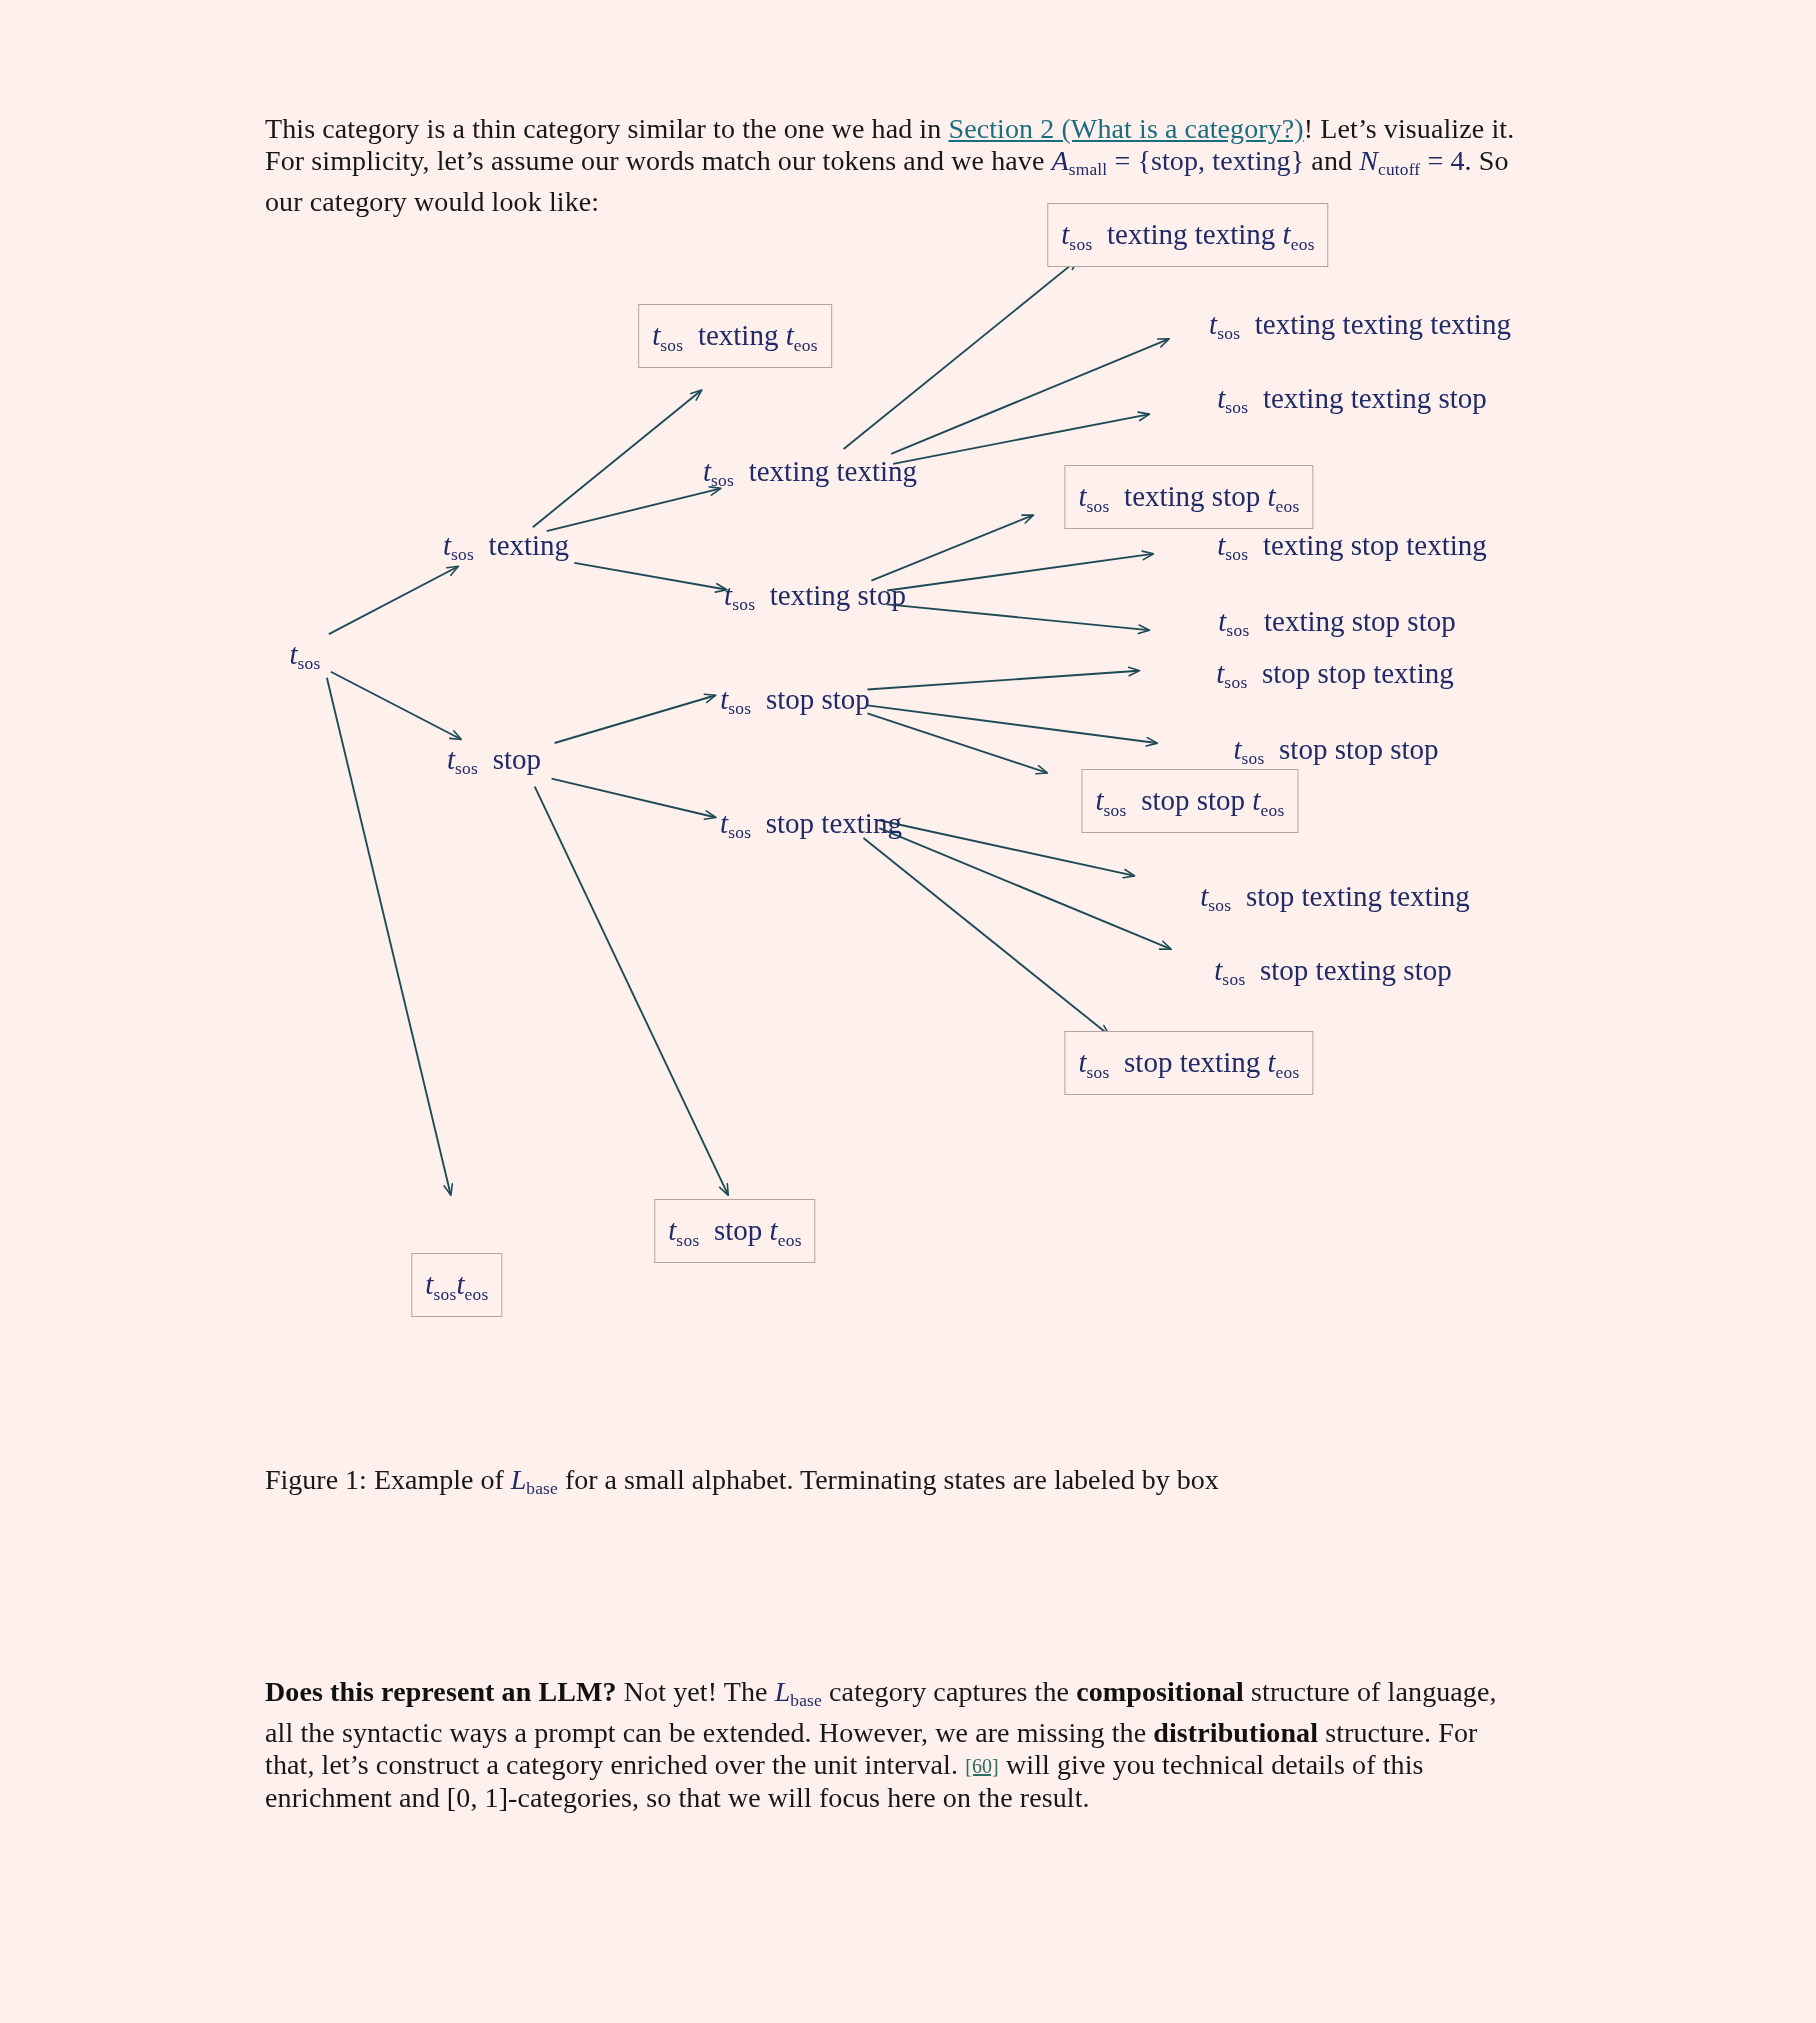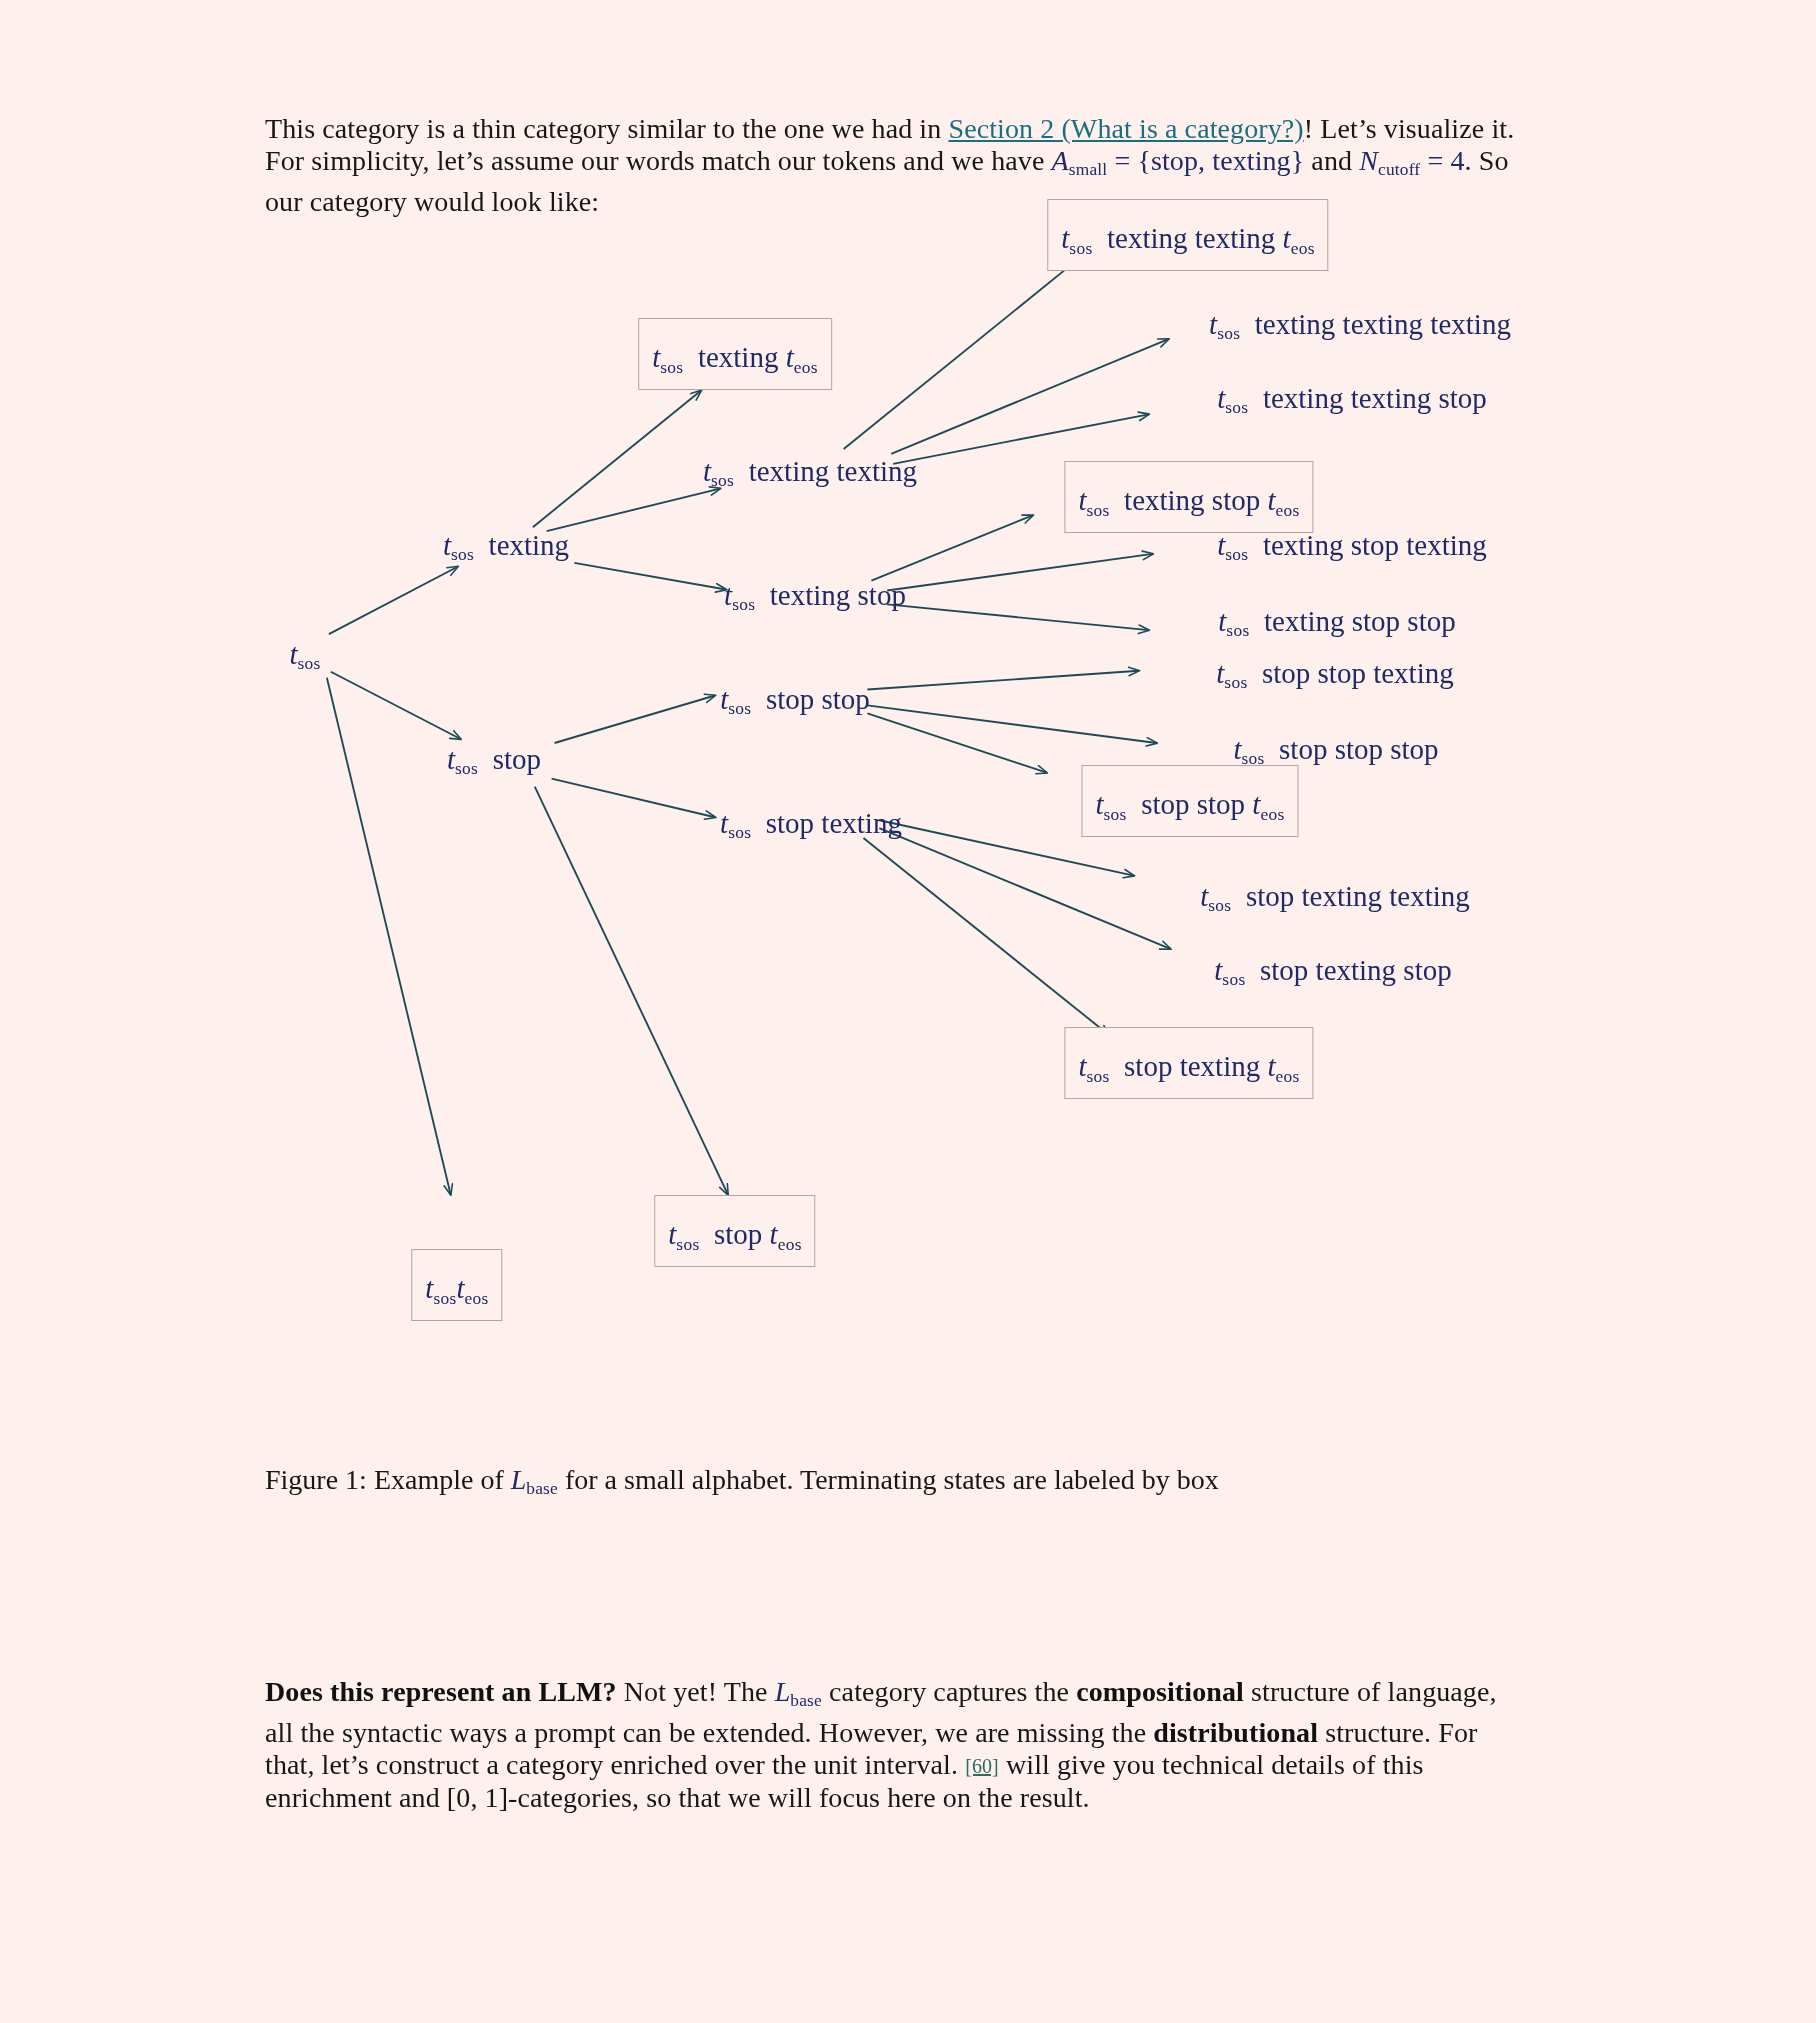--- a/index.html
+++ b/index.html
@@ -92,21 +92,21 @@
     white-space: nowrap;
     font-family: "Liberation Serif", "DejaVu Serif", serif;
     font-size: 29px;
     color: #1f2a66;
     line-height: 1;
     padding: 2px 4px;
   }
   .node.boxed {
     border: 1.5px solid #b6a3a0;
     background: #fdf0ed;
-    padding: 24px 13px 13px 13px;
+    padding: 16px 13px 13px 13px;
   }
   .node .t {
     font-style: italic;
   }
   .node .t sub {
     font-size: 0.60em;
     font-style: normal;
     vertical-align: -0.32em;
     letter-spacing: 0.3px;
   }
@@ -152,21 +152,21 @@
           <line x1="872" y1="596" x2="1120" y2="795" marker-end="url(#ah)"></line>
         </g>
     </svg>
     <div id="nodes">
         <div class="node" style="left: 305px; top: 408px;"><span class="t">t<sub>sos</sub></span></div>
         <div class="node" style="left: 506px; top: 299px;"><span class="t">t<sub>sos</sub></span><span class="w">&nbsp;&nbsp;texting</span></div>
         <div class="node" style="left: 494px; top: 513px; text-align: right;"><span class="t">t<sub>sos</sub></span><span class="w">&nbsp;&nbsp;stop</span></div>
         <div class="node boxed" style="left: 457px; top: 1037px; text-align: center;"><span class="t">t<sub>sos</sub></span><span class="t">t<sub>eos</sub></span></div>
         <div class="node" style="left: 810px; top: 225px;"><span class="t">t<sub>sos</sub></span><span class="w">&nbsp;&nbsp;texting texting</span></div>
         <div class="node" style="left: 815px; top: 349px;"><span class="t">t<sub>sos</sub></span><span class="w">&nbsp;&nbsp;texting stop</span></div>
-        <div class="node boxed" style="left: 735px; top: 106px;"><span class="t">t<sub>sos</sub></span><span class="w">&nbsp;&nbsp;texting</span>&nbsp;<span class="t">t<sub>eos</sub></span></div>
+        <div class="node boxed" style="left: 735px; top: 88px;"><span class="t">t<sub>sos</sub></span><span class="w">&nbsp;&nbsp;texting</span>&nbsp;<span class="t">t<sub>eos</sub></span></div>
         <div class="node" style="left: 795px; top: 453px;"><span class="t">t<sub>sos</sub></span><span class="w">&nbsp;&nbsp;stop stop</span></div>
         <div class="node" style="left: 811px; top: 577px;"><span class="t">t<sub>sos</sub></span><span class="w">&nbsp;&nbsp;stop texting</span></div>
         <div class="node boxed" style="left: 735px; top: 983px;"><span class="t">t<sub>sos</sub></span><span class="w">&nbsp;&nbsp;stop</span>&nbsp;<span class="t">t<sub>eos</sub></span></div>
         <div class="node boxed" style="left: 1188px; top: -13px;"><span class="t">t<sub>sos</sub></span><span class="w">&nbsp;&nbsp;texting texting</span>&nbsp;<span class="t">t<sub>eos</sub></span></div>
         <div class="node" style="left: 1360px; top: 78px;"><span class="t">t<sub>sos</sub></span><span class="w">&nbsp;&nbsp;texting texting texting</span></div>
         <div class="node" style="left: 1352px; top: 152px;"><span class="t">t<sub>sos</sub></span><span class="w">&nbsp;&nbsp;texting texting stop</span></div>
         <div class="node boxed" style="left: 1189px; top: 249px;"><span class="t">t<sub>sos</sub></span><span class="w">&nbsp;&nbsp;texting stop</span>&nbsp;<span class="t">t<sub>eos</sub></span></div>
         <div class="node" style="left: 1352px; top: 299px;"><span class="t">t<sub>sos</sub></span><span class="w">&nbsp;&nbsp;texting stop texting</span></div>
         <div class="node" style="left: 1337px; top: 375px;"><span class="t">t<sub>sos</sub></span><span class="w">&nbsp;&nbsp;texting stop stop</span></div>
         <div class="node" style="left: 1335px; top: 427px;"><span class="t">t<sub>sos</sub></span><span class="w">&nbsp;&nbsp;stop stop texting</span></div>

